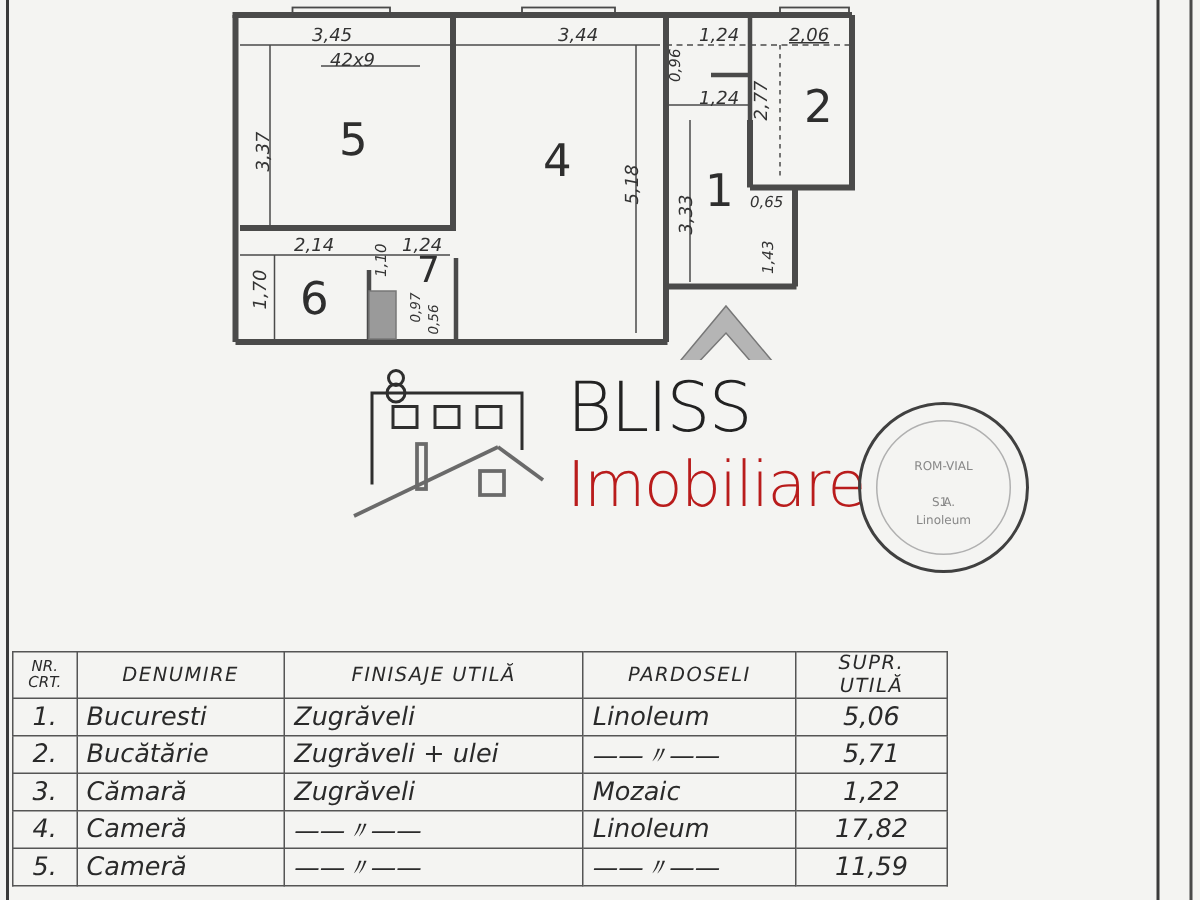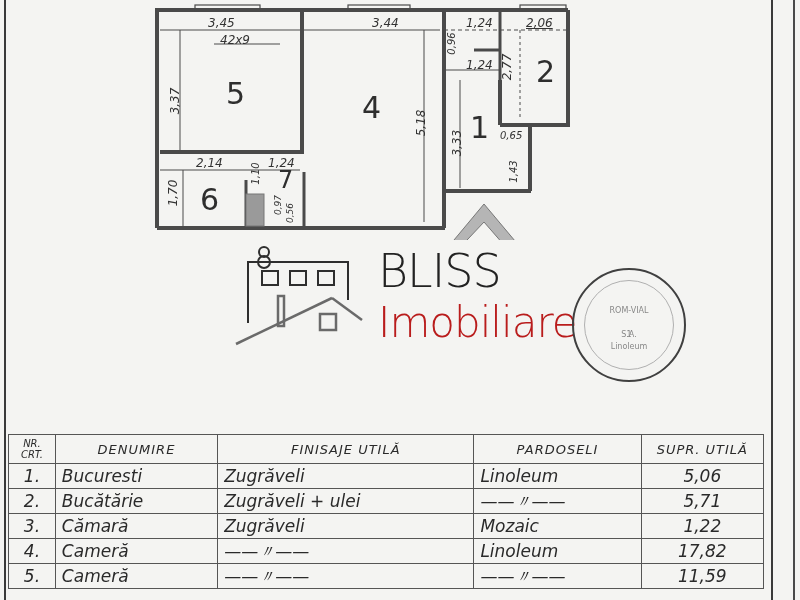--- a/index.html
+++ b/index.html
@@ -33,21 +33,21 @@
   }
 
   .stamp {
     position: absolute; left: 572px; top: 268px; width: 114px; height: 114px; border-radius: 50%;
     border: 2px solid #404040; box-sizing: border-box;
   }
   .stamp-inner { position: absolute; left: 10px; top: 10px; right: 10px; bottom: 10px; border-radius: 50%; border: 1px solid #b0b0b0; }
   .stamp-line { position: absolute; width: 100%; text-align: center; font-size: 8px; color: #888; }
 
   table.rooms {
-    position: absolute; left: 8px; top: 434px; width: 756px; border-collapse: collapse;
+    position: absolute; left: 8px; top: 434px; width: 624px; border-collapse: collapse;
     font-family: "DejaVu Sans", sans-serif; font-style: italic; color: #2a2a2a;
   }
   table.rooms th, table.rooms td {
     border: 1.5px solid #555; padding: 0 6px; height: 24px; font-weight: normal;
   }
   table.rooms th { font-size: 13px; height: 28px; letter-spacing: 1px; }
   table.rooms td { font-size: 17px; }
   .c-nr { width: 34px; text-align: center; }
   .c-den { width: 150px; margin-top: 44px; }
   .c-fin { width: 245px; }

